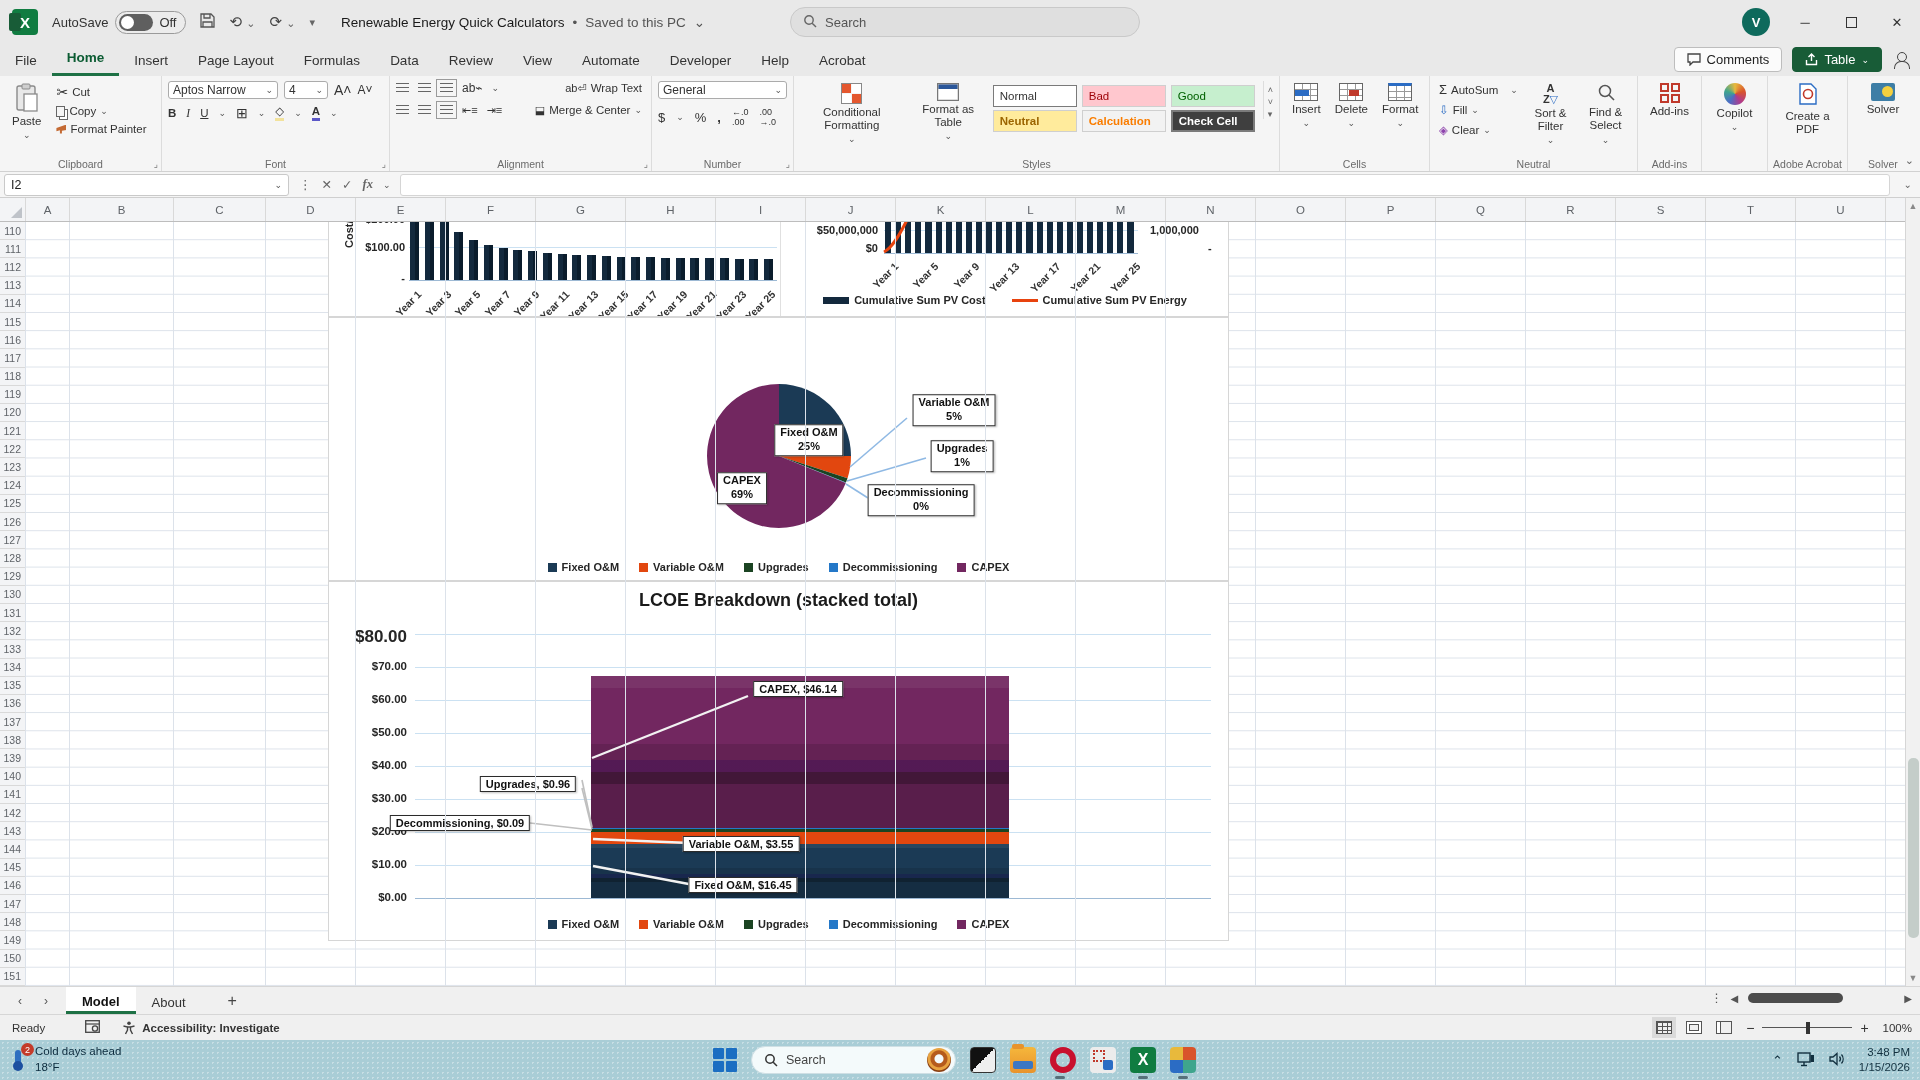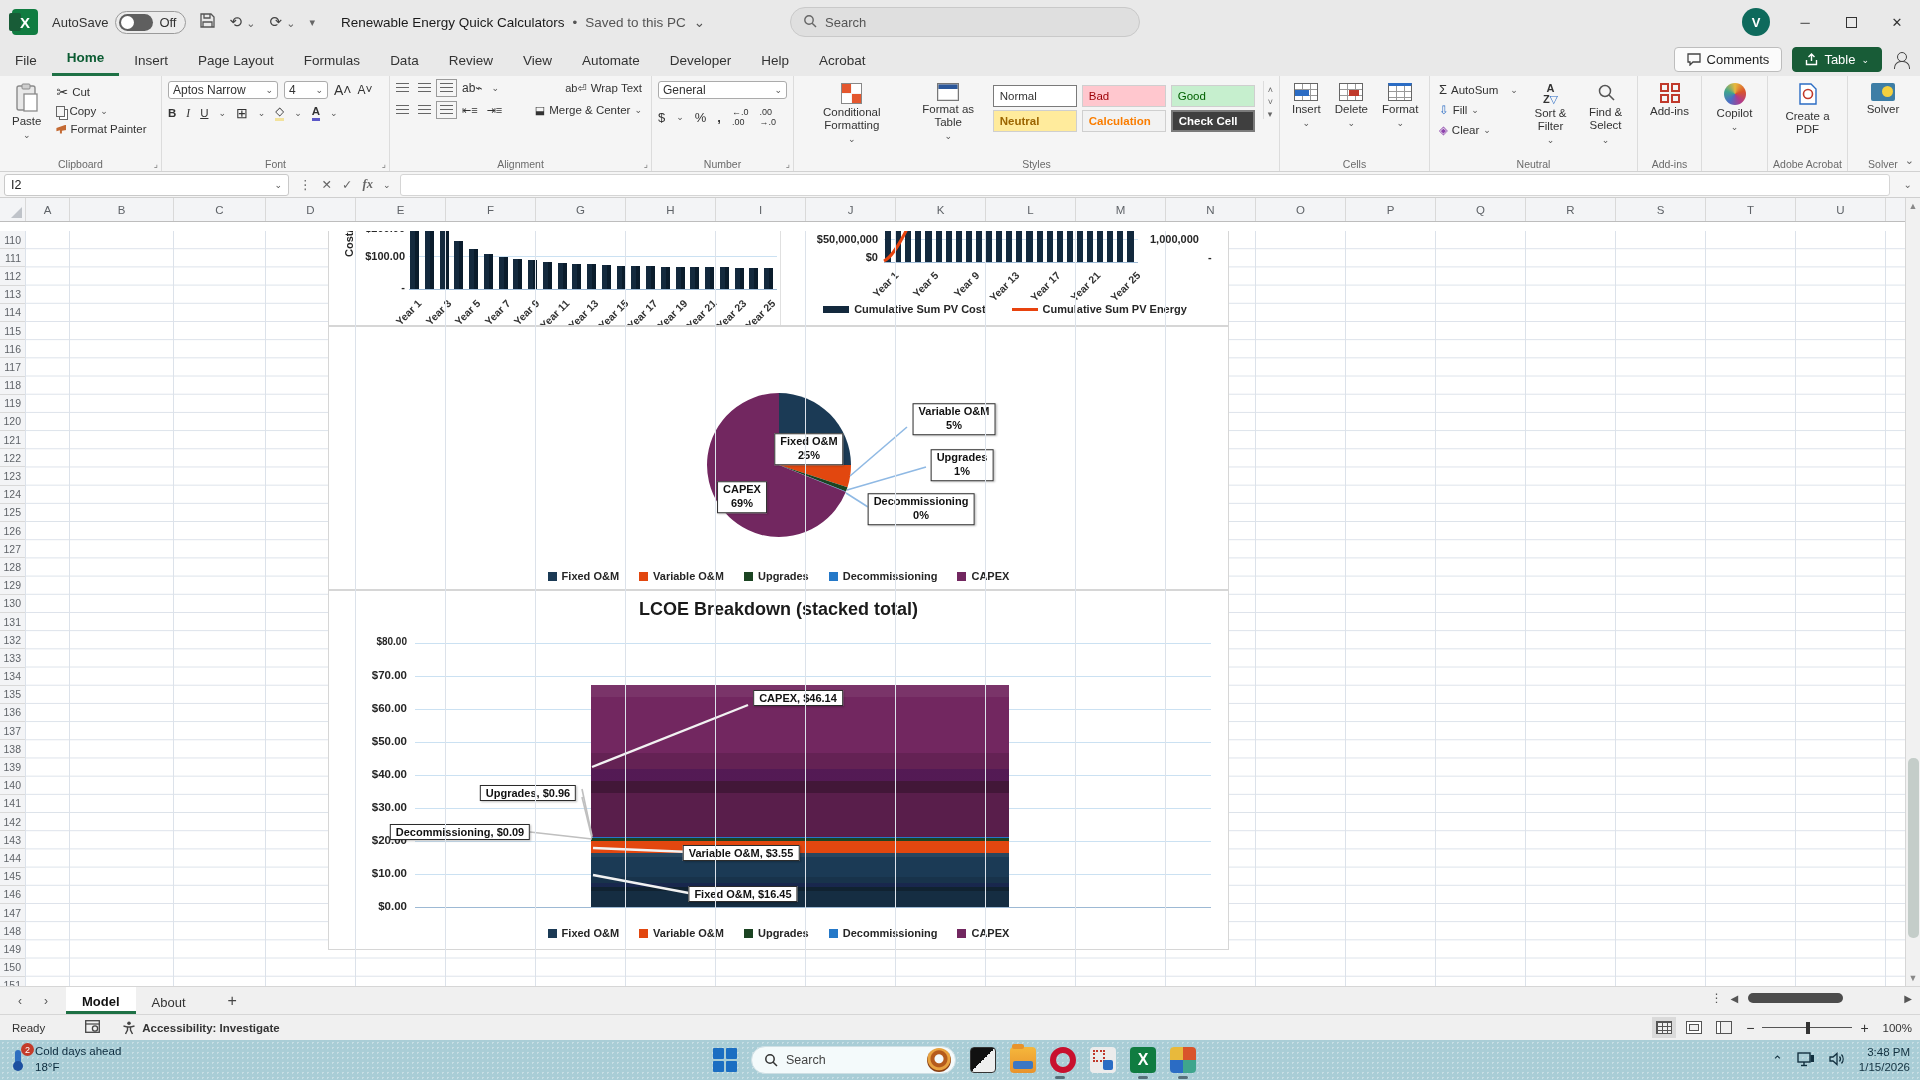--- a/index.html
+++ b/index.html
@@ -77,21 +77,21 @@
     display:flex; align-items:center; justify-content:space-between; padding:0 6px; }
   .fx-btns { display:flex; align-items:center; gap:10px; padding:0 10px; color:#666; }
   .f-input { flex:1; height:22px; background:#fff; border:1px solid #D5D5D5; border-radius:3px; margin-right:6px; }
 
   
   .colhdr { position:absolute; left:0; top:198px; width:1905px; height:24px; display:flex; background:#F3F4F6;
     border-bottom:1px solid #BDBDBD; font-size:11.5px; color:#5F6368; }
   .colhdr .c { border-right:1px solid #D9D9D9; display:flex; align-items:center; justify-content:center; flex:none; }
   .corner { background:#F3F4F6; position:relative; }
   .corner::after { content:""; position:absolute; right:3px; bottom:3px; border-left:11px solid transparent; border-bottom:11px solid #BFC3C9; }
-  .gridwrap { position:absolute; left:0; top:231px; width:1905px; height:764px; background:#fff; overflow:hidden;
+  .gridwrap { position:absolute; left:0; top:222px; width:1905px; height:764px; background:#fff; overflow:hidden;
     background-image:linear-gradient(to bottom, transparent 17.19px, #DCE2EA 17.19px); background-size:1886px 18.19px; }
   .vline { position:absolute; top:0; width:1px; height:764px; background:#DCE2EA; }
   .rowhdr { position:absolute; left:0; top:0; width:26px; height:764px; background:#F3F4F6; border-right:1px solid #BDBDBD; }
   .rownum { height:18.19px; display:flex; align-items:center; justify-content:flex-end; padding-right:4px;
     font-size:10.5px; color:#5F6368; border-bottom:1px solid #D9D9D9; }
   .vsb { position:absolute; right:0; top:198px; width:15px; height:788px; background:#F1F1F1; border-left:1px solid #D6D6D6;
     display:flex; flex-direction:column; justify-content:space-between; align-items:center; color:#888; font-size:9px; }
   .vsb-thumb { position:absolute; left:2px; top:560px; width:11px; height:180px; background:#C4CDC9; border-radius:5px; }
 
   
@@ -684,21 +684,21 @@
           <div class="it"><div class="sw" style="background: rgb(226, 71, 15);"></div>Variable O&amp;M</div>
           <div class="it"><div class="sw" style="background: rgb(27, 68, 34);"></div>Upgrades</div>
           <div class="it"><div class="sw" style="background: rgb(36, 120, 200);"></div>Decommissioning</div>
           <div class="it"><div class="sw" style="background: rgb(114, 39, 96);"></div>CAPEX</div>
         </div>
       </div>
 
     <div class="chartbox" id="chart-stk" style="left:328px; top:359px; width:901px; height:360px;">
         <div class="chart-title" style="top: 8px;">LCOE Breakdown (stacked total)</div>
         <div class="gridline-b" style="left: 86px; width: 796px; top: 52px;"></div>
-        <div class="ctext" style="right: 821px; top: 45px; font-size: 10px;">$80.00</div>
+        <div class="ctext" style="right: 821px; top: 45px; font-size: 17px;">$80.00</div>
         <div class="gridline-b" style="left: 86px; width: 796px; top: 85px;"></div>
         <div class="ctext" style="right: 821px; top: 78px; font-size: 11.5px;">$70.00</div>
         <div class="gridline-b" style="left: 86px; width: 796px; top: 118px;"></div>
         <div class="ctext" style="right: 821px; top: 111px; font-size: 11.5px;">$60.00</div>
         <div class="gridline-b" style="left: 86px; width: 796px; top: 151px;"></div>
         <div class="ctext" style="right: 821px; top: 144px; font-size: 11.5px;">$50.00</div>
         <div class="gridline-b" style="left: 86px; width: 796px; top: 184px;"></div>
         <div class="ctext" style="right: 821px; top: 177px; font-size: 11.5px;">$40.00</div>
         <div class="gridline-b" style="left: 86px; width: 796px; top: 217px;"></div>
         <div class="ctext" style="right: 821px; top: 210px; font-size: 11.5px;">$30.00</div>

